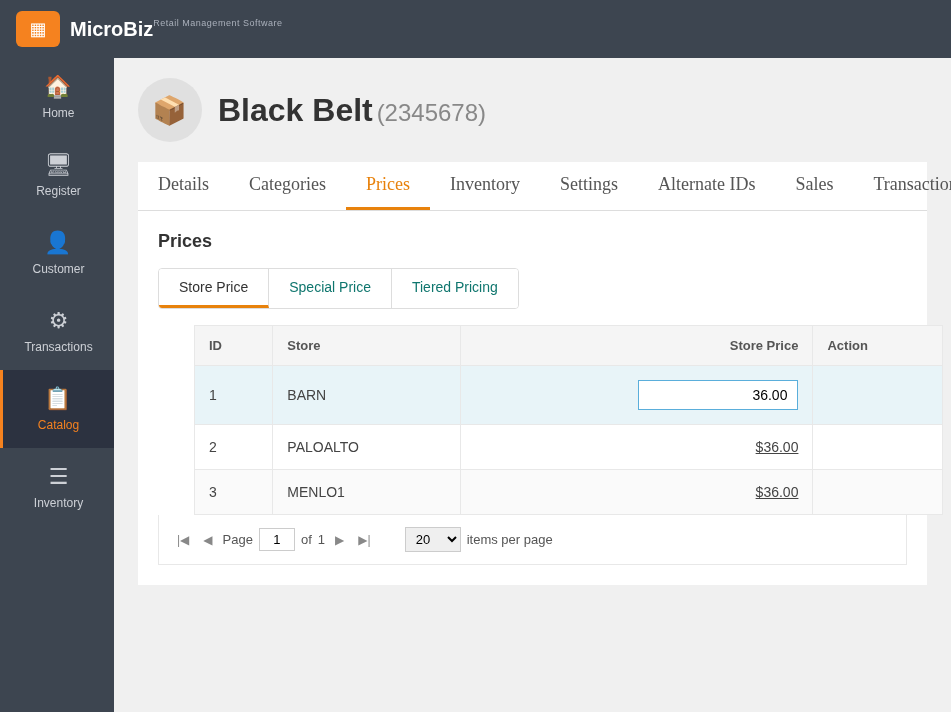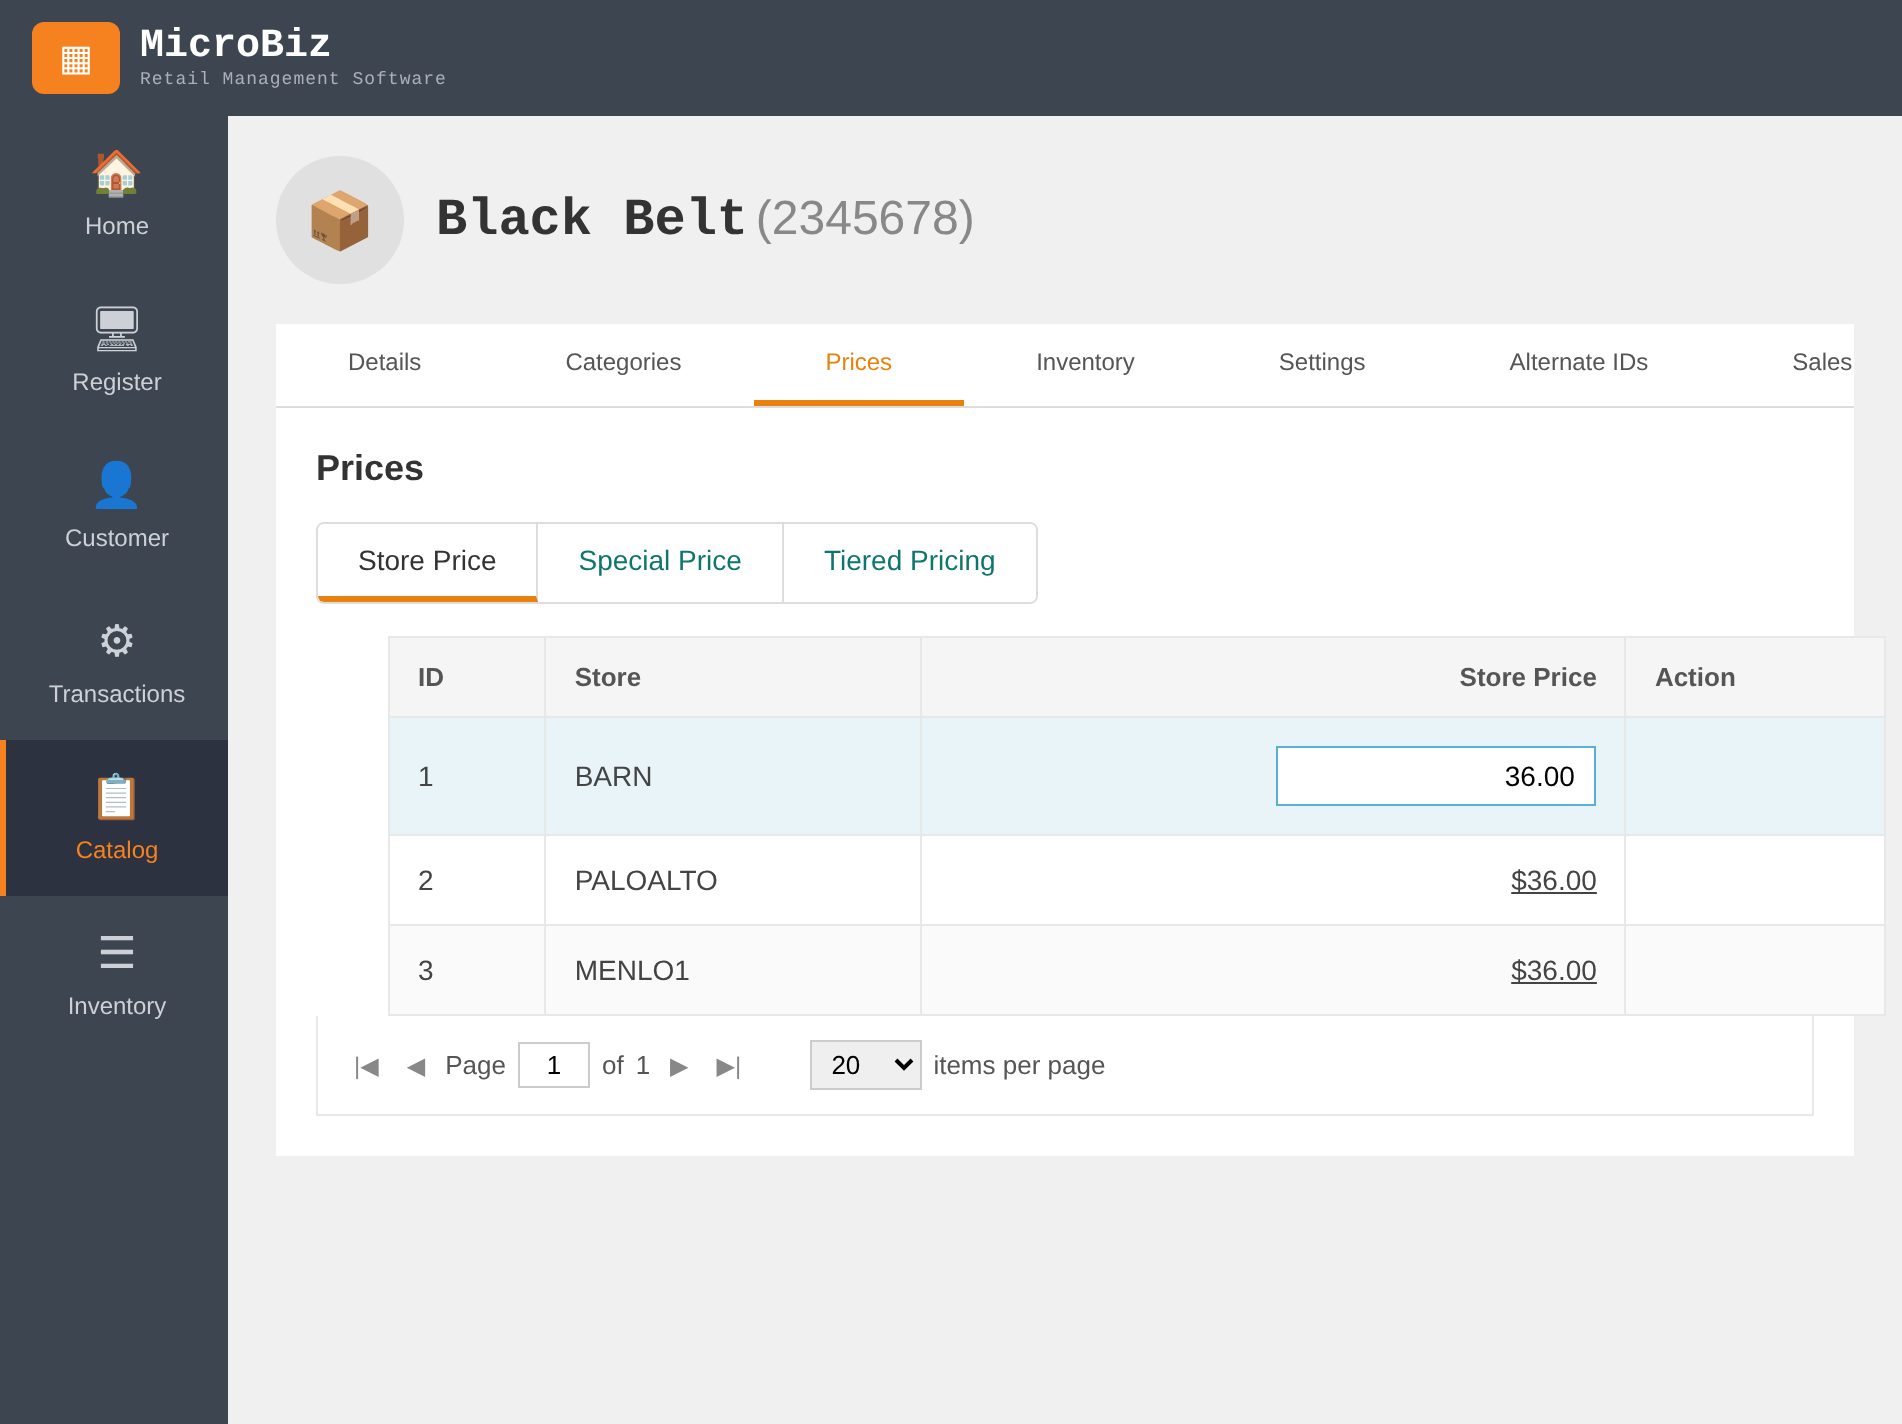--- a/index.html
+++ b/index.html
@@ -25,23 +25,21 @@
       background: #f5821f;
       border-radius: 6px;
       display: flex;
       align-items: center;
       justify-content: center;
       color: white;
       font-size: 18px;
     }
     .logo-text {
       display: flex;
-      flex-direction: column;
       color: white;
-      font-family: Liberation Mono, monospace;
     }
     .logo-title {
       font-size: 20px;
       font-weight: bold;
       line-height: 1.1;
     }
     .logo-subtitle {
       font-size: 9px;
       color: #aab0bb;
       letter-spacing: 0.5px;
@@ -98,45 +96,45 @@
       height: 64px;
       background: #e0e0e0;
       border-radius: 50%;
       display: flex;
       align-items: center;
       justify-content: center;
       font-size: 28px;
       color: #888;
     }
     .product-title {
-      font-size: 26px;
+      font-size: 32px;
       font-weight: 600;
       color: #333;
-      font-family: Liberation Mono, monospace;
     }
     .product-id {
       font-size: 24px;
       color: #888;
       font-weight: 400;
     }
 
     
     .tabs-row {
       display: flex;
       border-bottom: 1px solid #ddd;
       background: white;
       margin-bottom: 0;
     }
     .tab {
-      padding: 12px 36px;
+      padding: 12px 20px;
       cursor: pointer;
       color: #555;
-      font-size: 12px;
+      font-size: 18px;
       border-bottom: 3px solid transparent;
       white-space: nowrap;
+      font-family: Liberation Serif, serif;
     }
     .tab.active { color: #e8820c; border-bottom: 3px solid #e8820c; font-weight: 500; }
 
     
     .section {
       background: white;
       padding: 20px;
       margin-top: 0;
     }
     .section-title {

